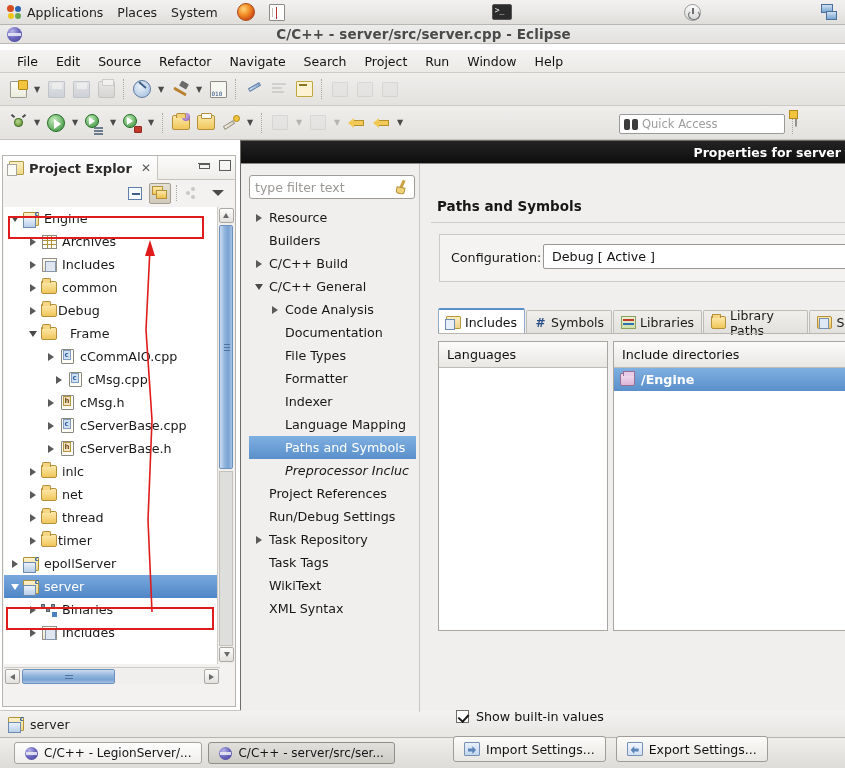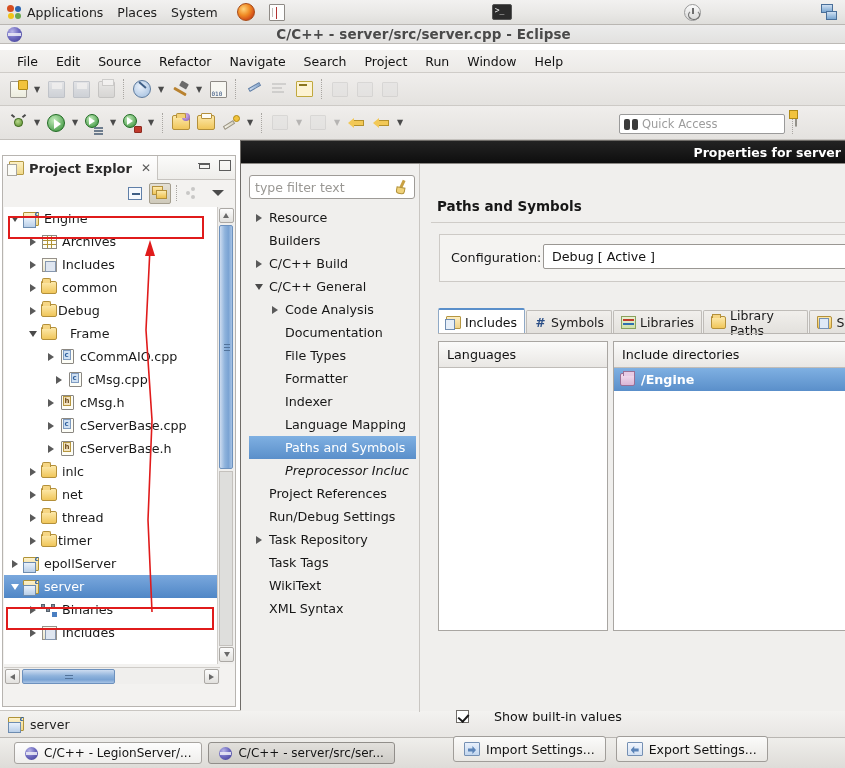--- a/index.html
+++ b/index.html
@@ -337,21 +337,21 @@
   .lang-row{height:23px;display:flex;align-items:center;padding-left:20px;font-size:12.7px;color:#141414;}
   .lang-row.sel{background:linear-gradient(to bottom,#7fb0e2,#5a8fca);color:#fff;}
 
   .inc-box{position:absolute;left:372px;top:177px;width:256px;height:290px;background:#fff;border:1px solid #a9a6a2;border-right:none;}
   .inc-head{height:26px;background:linear-gradient(to bottom,#fbfbfa,#e9e7e4);border-bottom:1px solid #bfbcb8;display:flex;align-items:center;padding-left:8px;font-size:12.7px;color:#111;}
   .inc-row{height:23px;display:flex;align-items:center;gap:6px;padding-left:6px;font-size:12.7px;}
   .inc-row.sel{background:linear-gradient(to bottom,#7fb0e2,#5a8fca);color:#fff;font-weight:bold;}
   .ic-incdir{width:15px;height:13px;background:linear-gradient(to bottom,#f3dff0,#dcb6d6);border:1px solid #9a6f95;border-radius:2px;position:relative;flex:none;}
   .ic-incdir:after{content:"";position:absolute;left:2px;top:-3px;width:10px;height:4px;background:#e8cbe4;border:1px solid #9a6f95;border-bottom:none;}
 
-  .chk-row{position:absolute;left:215px;top:545px;display:flex;align-items:center;gap:25px;font-size:12.7px;color:#111;}
+  .chk-row{position:absolute;left:215px;top:545px;display:flex;align-items:center;gap:7px;font-size:12.7px;color:#111;}
   .chk{width:13px;height:13px;background:#fff;border:1px solid #6f6c68;position:relative;}
   .chk:after{content:"";position:absolute;left:3px;top:1px;width:5px;height:8px;border:solid #1a1a1a;border-width:0 2px 2px 0;transform:rotate(42deg);}
 
   .btn-row{position:absolute;left:212px;top:572px;display:flex;gap:10px;}
   .btn{
     height:26px;display:flex;align-items:center;gap:6px;padding:0 10px;font-size:12.5px;color:#111;
     background:linear-gradient(to bottom,#fbfbfa,#e9e7e3);border:1px solid #a09d99;border-radius:3px;
   }
   .ic-import{width:16px;height:14px;background:linear-gradient(to bottom,#e8f0fb,#c2d6ee);border:1px solid #7590b3;border-radius:1px;position:relative;}
   .ic-import:after{content:"";position:absolute;left:3px;top:3px;width:8px;height:8px;background:#5b84b8;clip-path:polygon(0 30%,55% 30%,55% 0,100% 50%,55% 100%,55% 70%,0 70%);}

